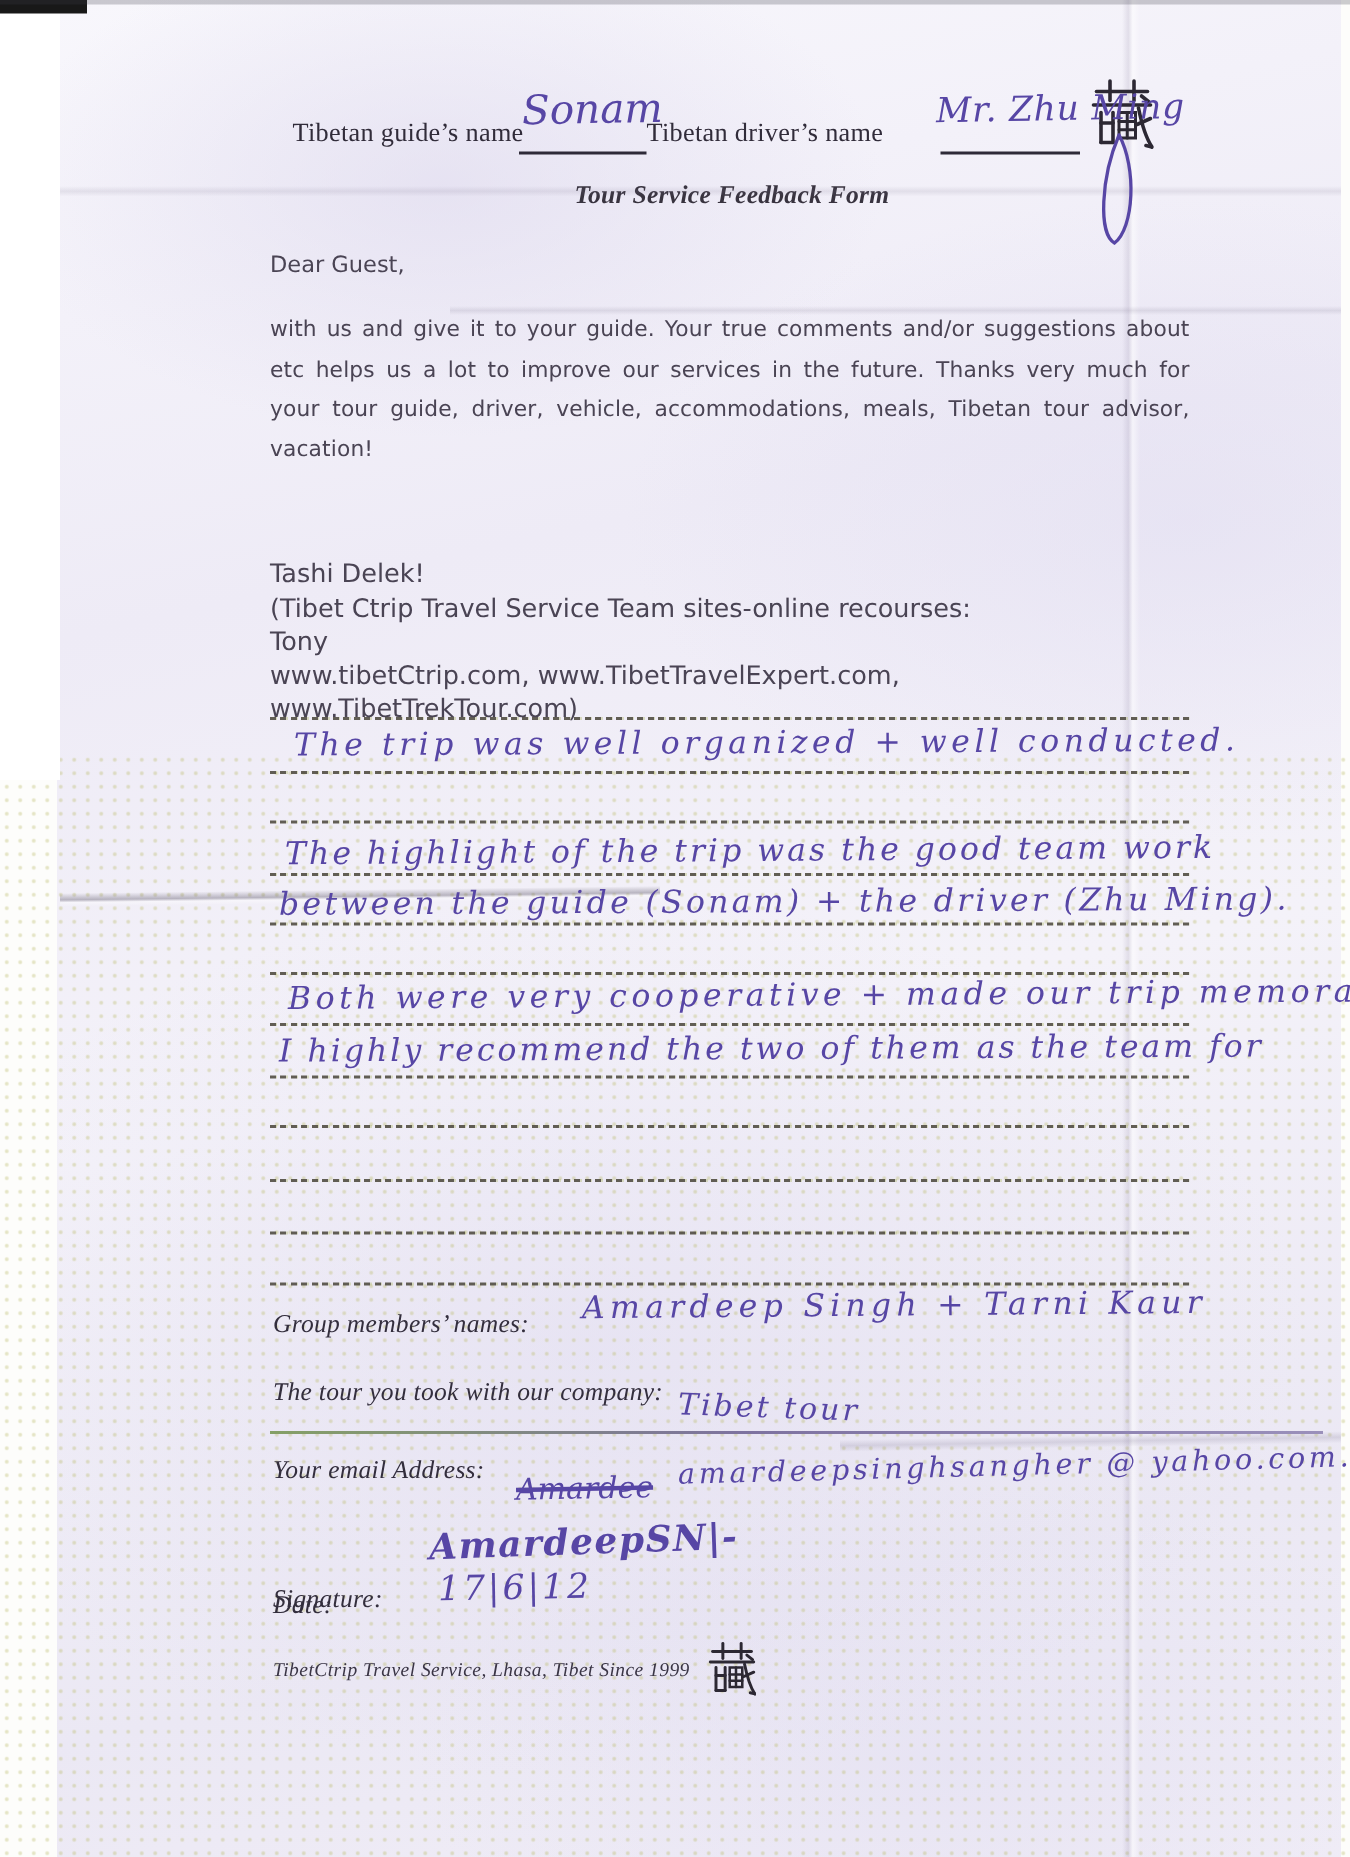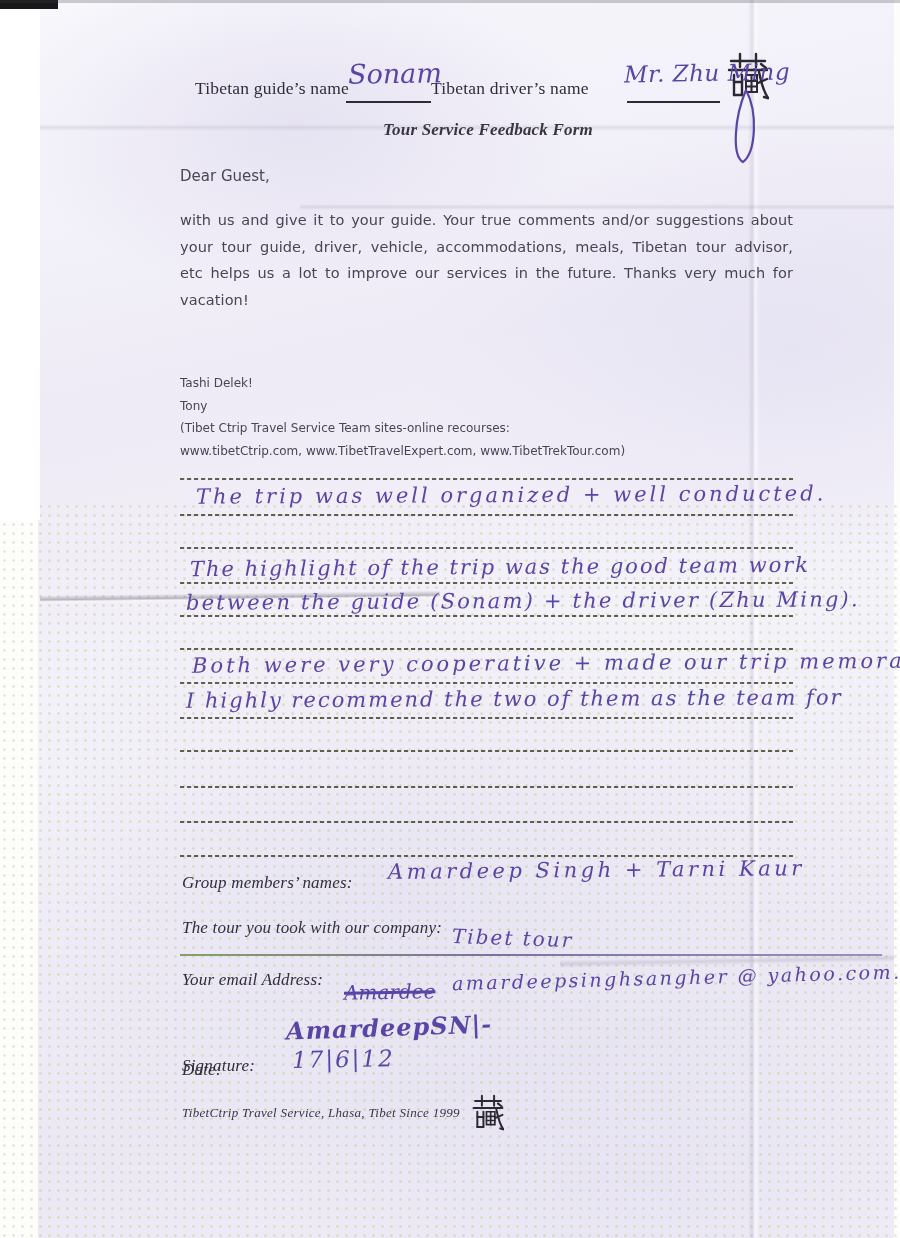--- a/index.html
+++ b/index.html
@@ -40,21 +40,21 @@
     background:linear-gradient(180deg,transparent,rgba(120,112,138,.2),transparent);}
   
   .print-serif{font-family:"Liberation Serif", serif;color:#312c3a;z-index:4;}
   .print-sans{font-family:"DejaVu Sans", sans-serif;color:#4a4454;z-index:4;}
   .top-line{font-size:17.5px;letter-spacing:.2px;}
   .title{font-size:17px;font-weight:bold;font-style:italic;color:#38333f;letter-spacing:.2px;}
   .salutation{font-size:15px;}
   .body-block{left:180px;top:207px;width:613px;font-size:14.5px;line-height:26.5px;letter-spacing:.1px;}
   .body-block div{text-align:justify;text-align-last:justify;}
   .body-block div:last-child{text-align-last:left;}
-  .signoff-block{left:180px;top:372px;width:620px;font-size:12px;line-height:22.5px;}
+  .signoff-block{left:180px;top:372px;width:620px;font-size:17px;line-height:22.5px;}
   .field-label{font-size:17px;font-style:italic;color:#332e3d;letter-spacing:.2px;}
   .footer-row{left:182px;top:1094px;display:flex;align-items:center;gap:12px;z-index:4;}
   .footer-text{font-size:13px;font-style:italic;color:#3a3545;letter-spacing:.3px;}
   
   .rule{left:180px;width:613px;height:2px;z-index:3;
     background:repeating-linear-gradient(90deg, rgba(72,68,56,.85) 0 4px, rgba(170,180,90,.35) 4px 5px, transparent 5px 7px);}
   .name-underline{height:1.6px;background:#2e2a38;z-index:3;}
   .solid-line{left:180px;top:954px;width:702px;height:1.8px;z-index:3;
     background:linear-gradient(90deg,#85a066 0%, #7d729f 45%, #8d82b1 75%, #9a90ba 100%);}
   
@@ -114,28 +114,28 @@
     <svg width="46" height="84" viewBox="0 0 46 84" fill="none" stroke="#5746a5" stroke-width="2.2" stroke-linecap="round">
       <path d="M24 2 C36 24 34 64 21 74 C10 68 12 30 24 2"></path>
     </svg>
   </div>
 
   <div class="abs title" style="left:383px;top:120px;">Tour Service Feedback Form</div>
 
   <div class="abs print-sans salutation" style="left:180px;top:167px;text-align:right;">Dear Guest,</div>
   <div class="abs print-sans body-block">
     <div>with us and give it to your guide. Your true comments and/or suggestions about</div>
+    <div>etc helps us a lot to improve our services in the future. Thanks very much for</div>
     <div>your tour guide, driver, vehicle, accommodations, meals, Tibetan tour advisor,</div>
-    <div>etc helps us a lot to improve our services in the future. Thanks very much for</div>
     <div>vacation!</div>
   </div>
   <div class="abs print-sans signoff-block">
     <div>Tashi Delek!</div>
+    <div>(Tibet Ctrip Travel Service Team sites-online recourses:</div>
     <div>Tony</div>
-    <div>(Tibet Ctrip Travel Service Team sites-online recourses:</div>
     <div>www.tibetCtrip.com, www.TibetTravelExpert.com, www.TibetTrekTour.com)</div>
   </div>
 
   <div class="abs rule" style="top:478px;"></div>
   <div class="abs rule" style="top:514px;"></div>
   <div class="abs rule" style="top:547px;"></div>
   <div class="abs rule" style="top:582px;"></div>
   <div class="abs rule" style="top:615px;"></div>
   <div class="abs rule" style="top:648px;"></div>
   <div class="abs rule" style="top:682px;"></div>

